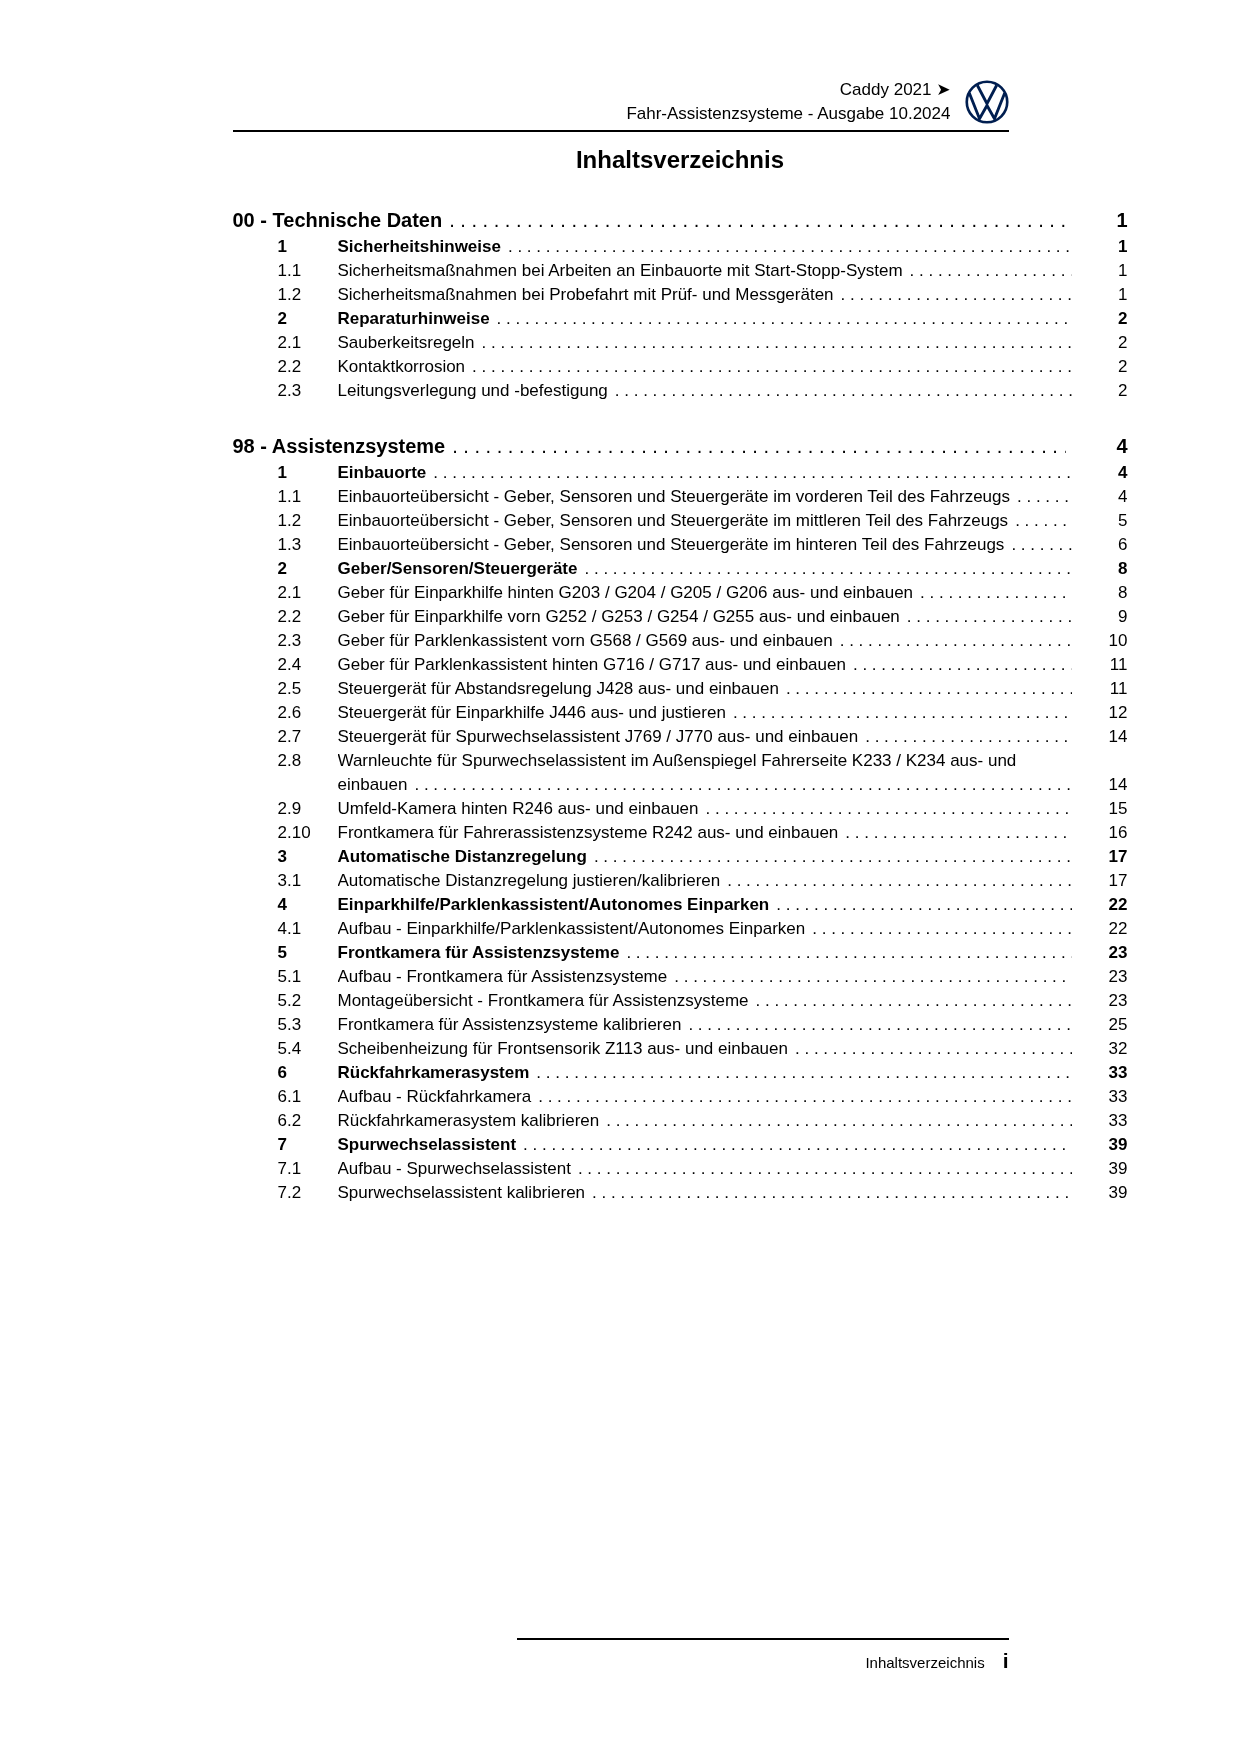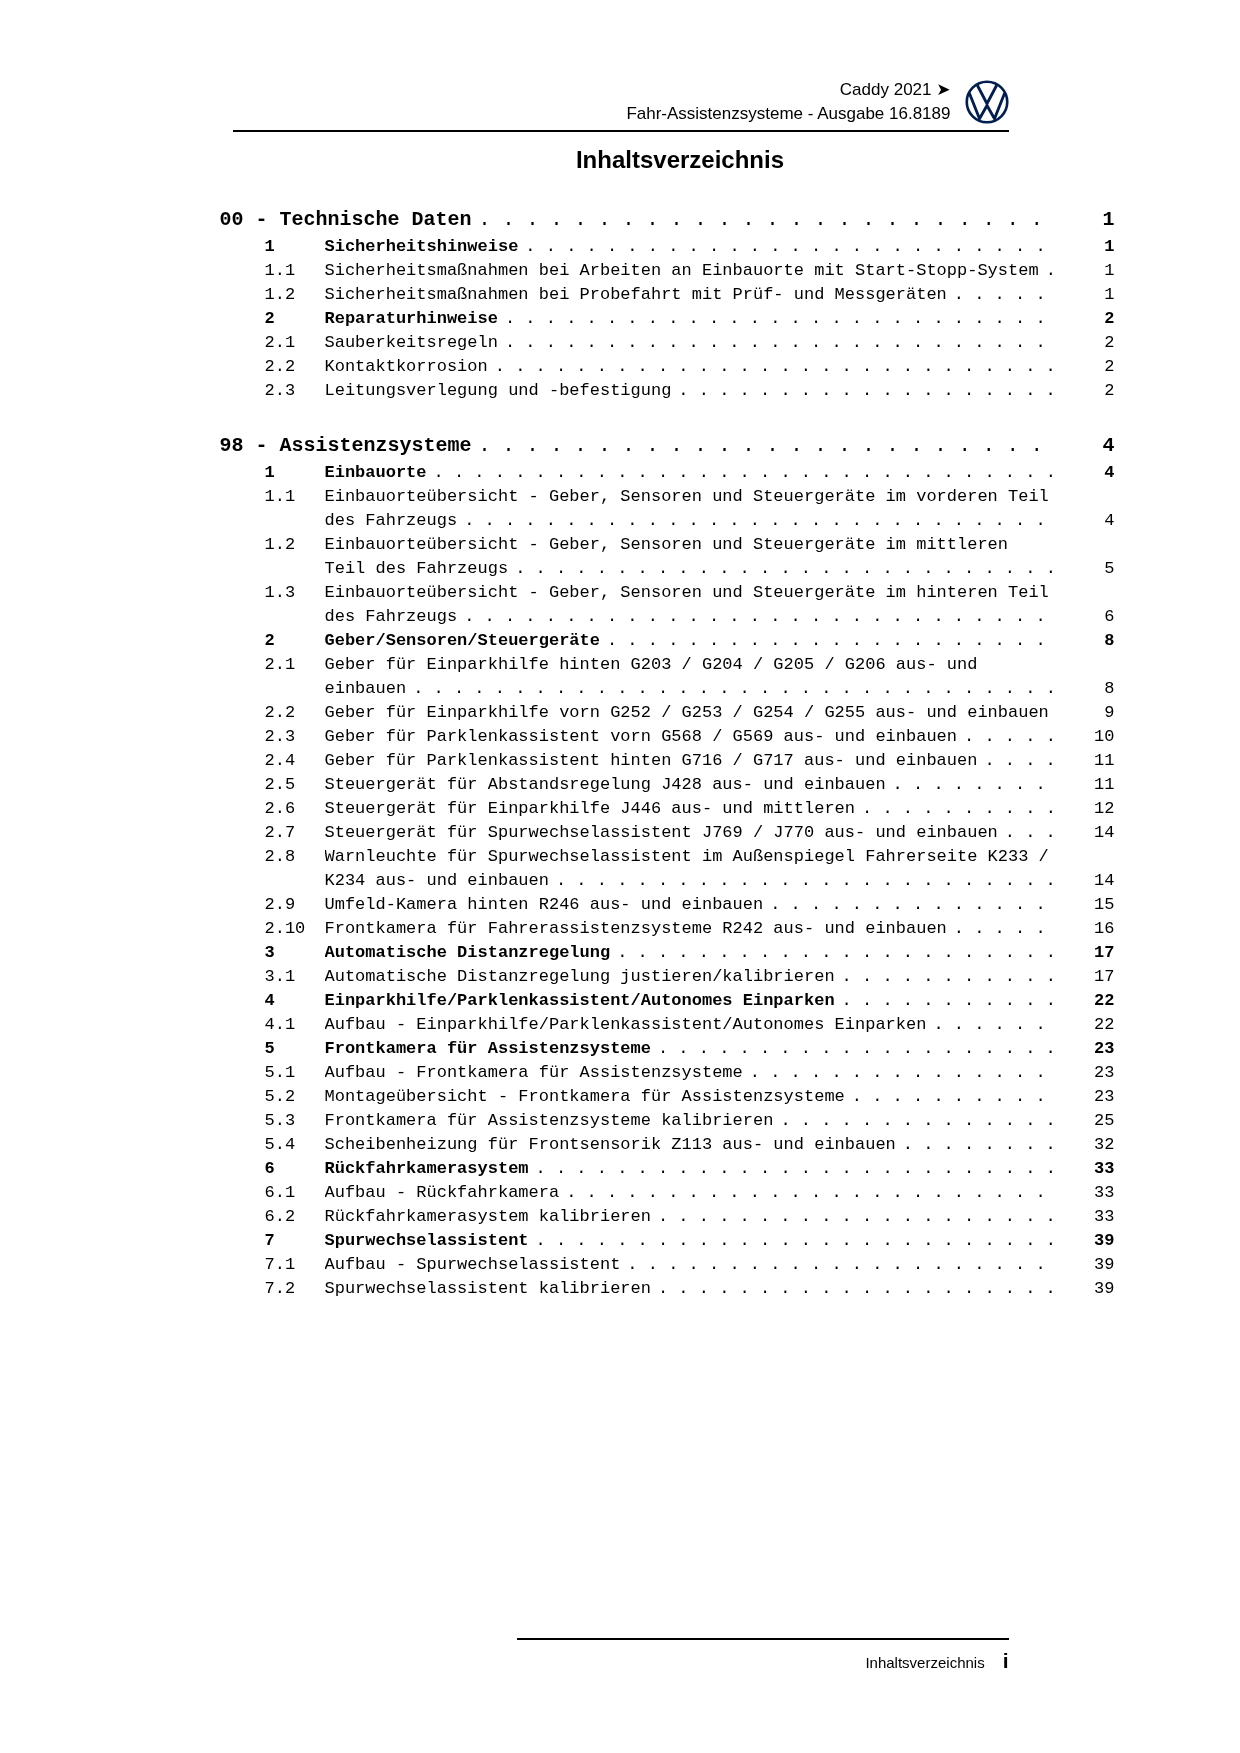--- a/index.html
+++ b/index.html
@@ -51,23 +51,22 @@
     width: 895px;
     text-align: center;
     font-size: 24px;
     font-weight: bold;
   }
 
   
   .toc {
     position: absolute;
     top: 205px;
-    left: 120px;
+    left: 133px;
     width: 975px;
-    font-family: Liberation Mono, monospace;
   }
   .toc-row {
     display: flex;
     align-items: flex-start;
     font-size: 17px;
     line-height: 24px;
     padding-right: 80px;
   }
   .toc-row .num {
     flex: 0 0 60px;
@@ -121,21 +120,21 @@
   .footer-page { font-size: 21px; font-weight: bold; }
 </style>
 </head>
 <body>
 
 <div class="page">
 
   <header class="doc-header">
     <div class="header-text">
       <div>Caddy 2021 ➤</div>
-      <div>Fahr-Assistenzsysteme - Ausgabe 16.8189</div>
+      <div>Fahr-Assistenzsysteme - Ausgabe 10.2024</div>
     </div>
     <span class="vw-logo" style="color: rgb(0, 30, 80);">
       <svg viewBox="0 0 100 100" aria-hidden="true">
         <circle cx="50" cy="50" r="46" fill="none" stroke="currentColor" stroke-width="6"></circle>
         <path d="M28 12 L50 54 L72 12" fill="none" stroke="currentColor" stroke-width="6.5"></path>
         <path d="M10 30 L33 88 L50 58 L67 88 L90 30" fill="none" stroke="currentColor" stroke-width="6.5"></path>
       </svg>
     </span>
   </header>
 
@@ -232,21 +231,21 @@
         <div class="ttl"><span class="t">Geber für Parklenkassistent hinten G716 / G717 aus- und einbauen</span></div>
         <span class="pg">11</span>
       </div>
       <div class="toc-row entry">
         <span class="num">2.5</span>
         <div class="ttl"><span class="t">Steuergerät für Abstandsregelung J428 aus- und einbauen</span></div>
         <span class="pg">11</span>
       </div>
       <div class="toc-row entry">
         <span class="num">2.6</span>
-        <div class="ttl"><span class="t">Steuergerät für Einparkhilfe J446 aus- und mittleren</span></div>
+        <div class="ttl"><span class="t">Steuergerät für Einparkhilfe J446 aus- und justieren</span></div>
         <span class="pg">12</span>
       </div>
       <div class="toc-row entry">
         <span class="num">2.7</span>
         <div class="ttl"><span class="t">Steuergerät für Spurwechselassistent J769 / J770 aus- und einbauen</span></div>
         <span class="pg">14</span>
       </div>
       <div class="toc-row entry">
         <span class="num">2.8</span>
         <div class="ttl"><span class="t">Warnleuchte für Spurwechselassistent im Außenspiegel Fahrerseite K233 / K234 aus- und einbauen</span></div>

